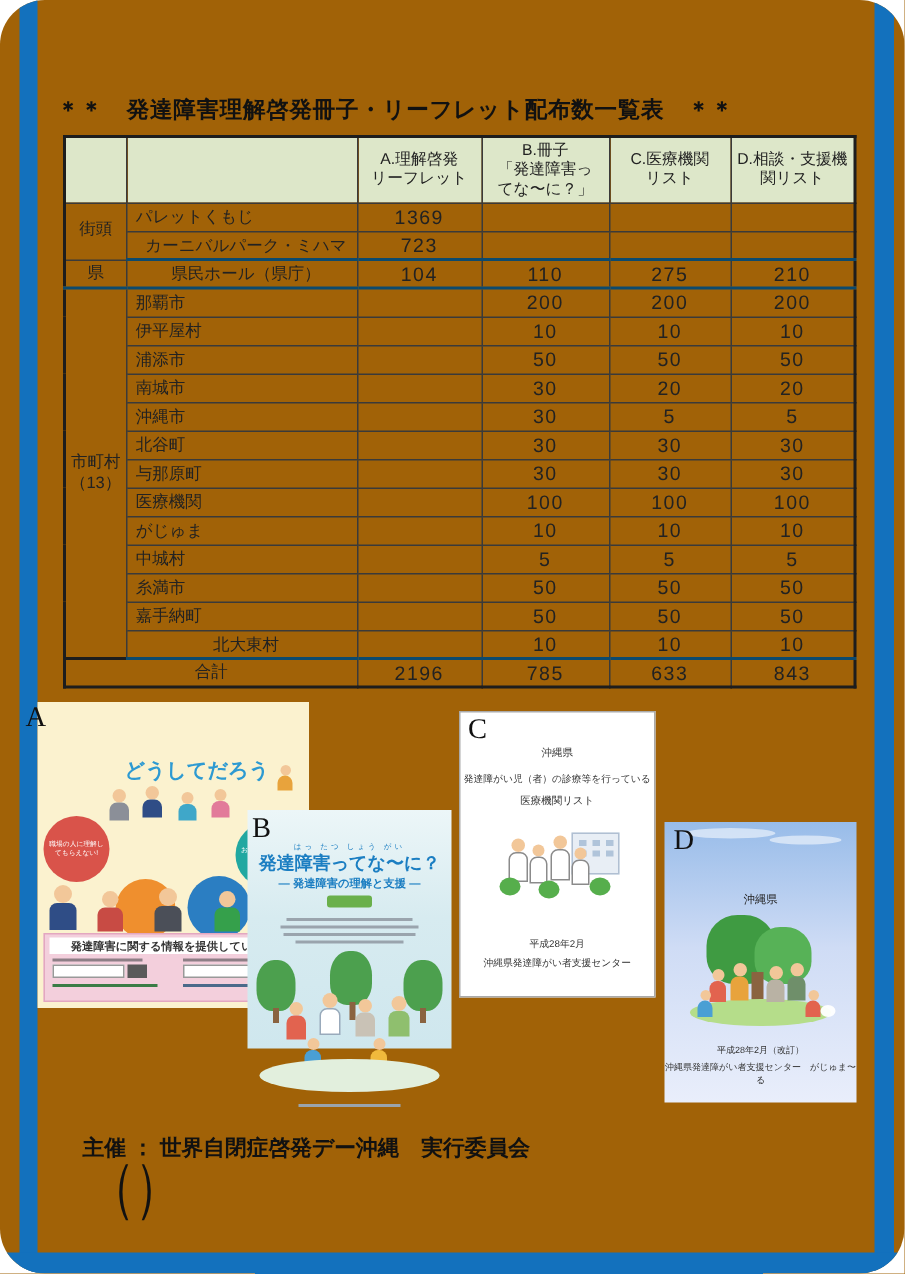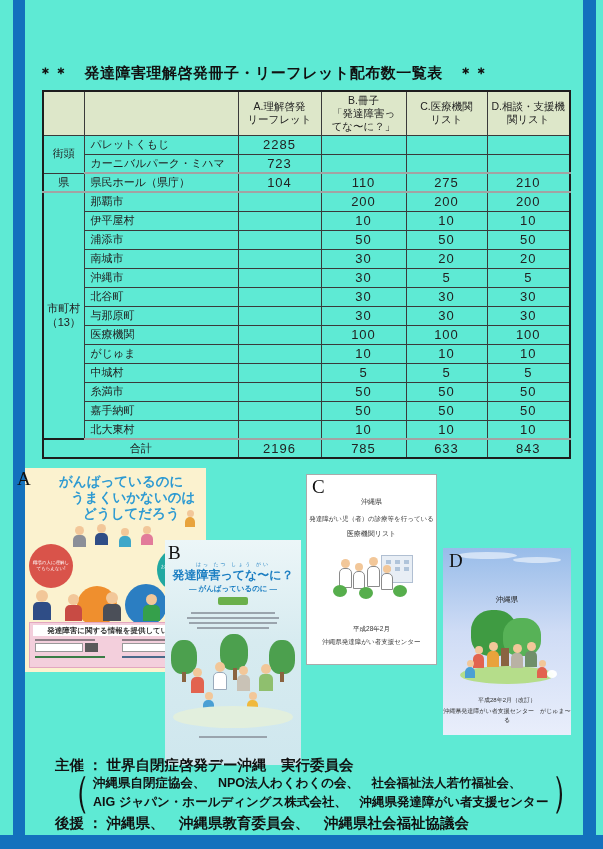--- a/index.html
+++ b/index.html
@@ -1,37 +1,37 @@
 <!DOCTYPE html>
 <html><head>
 <meta charset="utf-8">
 <style>
   * { margin:0; padding:0; box-sizing:border-box; }
   body { background:#fff; font-family:"Liberation Sans","DejaVu Sans",sans-serif; }
-  .page { position:relative; width:603px; height:849px; background:#5eead4; overflow:hidden; }
+  .page { position:relative; width:603px; height:849px; background:#a16207; overflow:hidden;border-radius:30px; }
 
   
   .bar { position:absolute; background:#1371bd; }
   .bar-left  { left:13px; top:0; width:12px; bottom:0; }
   .bar-right { left:583px; top:0; width:13px; bottom:0; }
   .bar-bottom{ left:0; right:0; bottom:0; height:14px; }
 
   .doc-title { position:absolute; left:38px; top:64px; font-size:15px; font-weight:bold; color:#111; letter-spacing:.5px; }
 
   
   .tbl-wrap { position:absolute; left:42px; top:90px; width:527px; }
   table.dist { border-collapse:collapse; table-layout:fixed; width:527px; }
   table.dist th, table.dist td { border:1px solid #3a3a3a; overflow:hidden; }
   table.dist { border:2px solid #1d1d1d; }
   table.dist thead th { background:#dde7c9; height:44px; font-weight:normal; font-size:10.5px; text-align:center; white-space:pre-line; line-height:1.25; color:#222; }
   table.dist tbody tr { height:19px; }
   td.grp { text-align:center; font-size:11px; color:#222; white-space:pre-line; line-height:1.2; }
   td.nm  { text-align:left; padding-left:6px; font-size:11px; color:#222; }
   td.num { text-align:center; font-size:13px; color:#222; letter-spacing:1px; }
-  tr.sec-end td { border-bottom:2px solid #a3a3a3; }
+  tr.sec-end td { border-bottom:2px solid #0c4a6e;text-align:center; }
   tr.total td { border-top:2px solid #1d1d1d; }
 
   .pre { white-space:pre-line; }
 
   
   .letter { position:absolute; font-family:"Liberation Serif","DejaVu Serif",serif; font-size:19px; color:#111; z-index:5; }
 
   
   .cover-a { position:absolute; left:25px; top:468px; width:181px; height:204px; background:#fbf2cf; }
   .a-line { position:absolute; font-size:13.5px; font-weight:bold; color:#2d9ad2; white-space:nowrap; }
@@ -39,21 +39,21 @@
   .fig { position:absolute; }
   .fig .head { border-radius:50%; background:#f2c799; margin:0 auto; }
   .fig .body { border-radius:5px 5px 0 0; margin:0 auto; }
   .info-box { position:absolute; left:4px; right:4px; top:154px; height:46px; background:#f3cfdc; border:1px solid #e3a7c0; padding:2px 3px; }
   .info-title { background:#fff; font-size:7.5px; font-weight:bold; color:#333; text-align:center; height:11px; line-height:11px; }
   .search-box { position:absolute; background:#fff; border:1px solid #999; height:9px; width:48px; }
   .search-btn { position:absolute; background:#5a5a5a; height:9px; width:13px; }
   .mini-bar { position:absolute; background:#8d7f86; height:2px; }
 
   
-  .cover-b { position:absolute; left:165px; top:540px; width:136px; height:225px; background:linear-gradient(180deg,#ecf6f8 0%,#d7ebf0 45%,#cfe7ee 100%); }
+  .cover-b { position:absolute; left:165px; top:540px; width:136px; height:159px; background:linear-gradient(180deg,#ecf6f8 0%,#d7ebf0 45%,#cfe7ee 100%); }
   .b-furi { position:absolute; top:21px; width:100%; text-align:center; font-size:5px; color:#1b7ec2; letter-spacing:2px; }
   .b-title { position:absolute; top:27px; width:100%; text-align:center; font-size:12px; font-weight:bold; color:#1b7ec2; }
   .b-sub { position:absolute; top:44px; width:100%; text-align:center; font-size:7.5px; font-weight:bold; color:#1b7ec2; }
   .b-badge { position:absolute; top:57px; left:53px; width:30px; height:8px; background:#6ab04b; border-radius:2px; }
   .b-bar { position:absolute; background:#9aa4ad; height:2px; }
   .tree { position:absolute; background:#4ca04e; border-radius:45% 45% 40% 40%; }
   .trunk { position:absolute; background:#8a6340; }
   .grass { position:absolute; background:#bfe08f; border-radius:50%; }
 
   
@@ -110,21 +110,21 @@
             <th>C.医療機関
 リスト</th>
             <th>D.相談・支援機
 関リスト</th>
           </tr>
         </thead>
         <tbody>
           <tr>
             <td class="grp pre" rowspan="2">街頭</td>
             <td class="nm">パレットくもじ</td>
-            <td class="num">2285</td>
+            <td class="num">1369</td>
             <td class="num"></td>
             <td class="num"></td>
             <td class="num"></td>
           </tr>
           <tr class="sec-end">
             <td class="nm">カーニバルパーク・ミハマ</td>
             <td class="num">723</td>
             <td class="num"></td>
             <td class="num"></td>
             <td class="num"></td>
@@ -235,22 +235,20 @@
             <td class="num">2196</td>
             <td class="num">785</td>
             <td class="num">633</td>
             <td class="num">843</td>
           </tr>
         </tbody>
       </table>
     </div>
 
   <div class="cover-a">
-    <div class="a-line" style="left:34px; top:5px;">がんばっているのに</div>
-    <div class="a-line" style="left:46px; top:21px;">うまくいかないのは</div>
     <div class="a-line" style="left:58px; top:37px;">どうしてだろう</div>
 
     <div class="bubble" style="left:4px;  top:76px;  width:44px; height:44px; background:#d9534a;">職場の人に理解してもらえない!</div>
     <div class="bubble" style="left:132px;top:80px;  width:44px; height:44px; background:#21a8a1;">お友だちとうまく遊べない</div>
     <div class="bubble" style="left:52px; top:118px; width:40px; height:40px; background:#ef8f2e;"></div>
     <div class="bubble" style="left:100px;top:116px; width:42px; height:42px; background:#2b7ec2;"></div>
 
     <div class="fig" style="left:48px; top:58px;">
         <div class="head" style="width:9px;height:9px;"></div>
         <div class="body" style="width:13px;height:12px;background:#8b8f98;"></div>
@@ -303,21 +301,21 @@
       <div class="search-btn" style="left:142px;top:20px;"></div>
       <div class="mini-bar" style="left:5px;  top:33px; width:70px; background:#3a7d46;"></div>
       <div class="mini-bar" style="left:92px; top:33px; width:70px; background:#4a6a8a;"></div>
     </div>
   </div>
   <div class="letter" style="left:17px; top:468px;">A</div>
 
   <div class="cover-b">
     <div class="b-furi">はっ たつ しょう がい</div>
     <div class="b-title">発達障害ってな〜に？</div>
-    <div class="b-sub">― がんばっているのに ―</div>
+    <div class="b-sub">― 発達障害の理解と支援 ―</div>
     <div class="b-badge"></div>
     <div class="b-bar" style="left:26px; top:72px; width:84px;"></div>
     <div class="b-bar" style="left:22px; top:77px; width:92px;"></div>
     <div class="b-bar" style="left:24px; top:82px; width:88px;"></div>
     <div class="b-bar" style="left:32px; top:87px; width:72px;"></div>
 
     <div class="tree" style="left:6px;  top:100px; width:26px; height:34px;"></div>
     <div class="tree" style="left:55px; top:94px;  width:28px; height:36px;"></div>
     <div class="tree" style="left:104px;top:100px; width:26px; height:34px;"></div>
     <div class="trunk" style="left:17px; top:132px; width:4px; height:10px;"></div>
@@ -424,21 +422,16 @@
       </div>
     <div class="d-cloud" style="left:104px; top:122px; width:10px; height:8px; opacity:.95;"></div>
     <div class="d-txt" style="top:148px;">平成28年2月（改訂）</div>
     <div class="d-txt" style="top:159px;">沖縄県発達障がい者支援センター　がじゅま〜る</div>
   </div>
   <div class="letter" style="left:449px; top:550px;">D</div>
 
   <div class="host-line">主催 ： 世界自閉症啓発デー沖縄　実行委員会</div>
   <div class="paren-row">
     <span class="big-paren">（</span>
-    <div class="paren-lines">
-      <div>沖縄県自閉症協会、　NPO法人わくわくの会、　社会福祉法人若竹福祉会、</div>
-      <div>AIG ジャパン・ホールディングス株式会社、　沖縄県発達障がい者支援センター</div>
-    </div>
     <span class="big-paren">）</span>
   </div>
-  <div class="support-line">後援 ： 沖縄県、　沖縄県教育委員会、　沖縄県社会福祉協議会</div>
 
 </div>
 
 </body></html>

